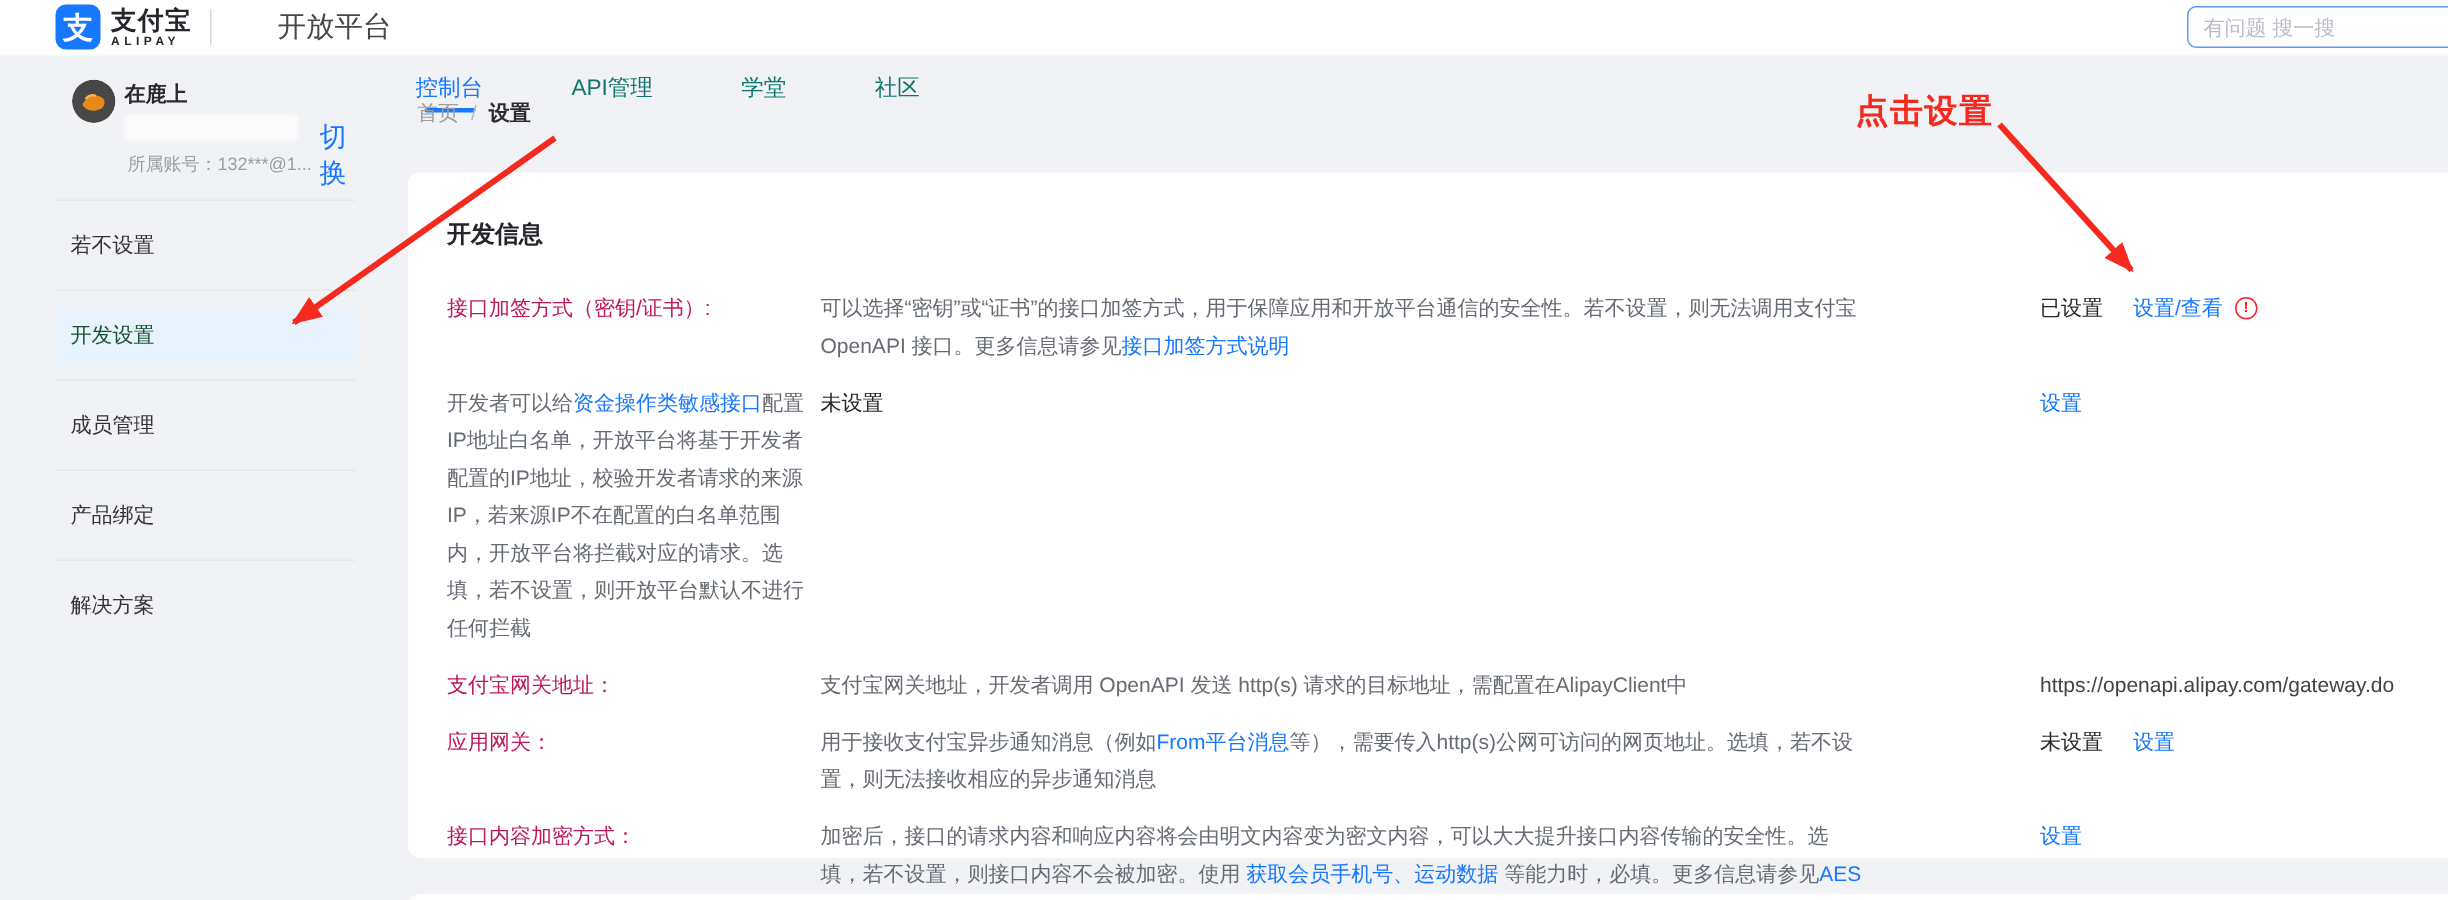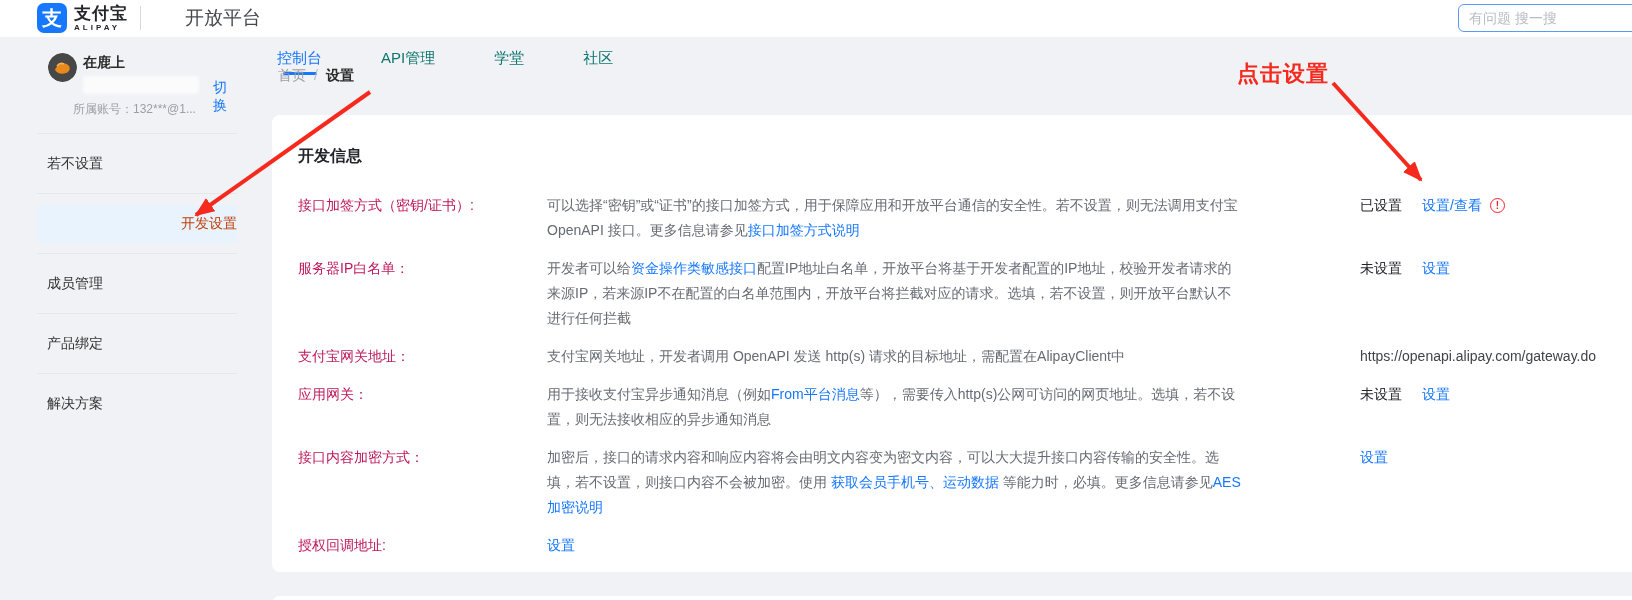--- a/index.html
+++ b/index.html
@@ -38,32 +38,32 @@
 
   
   .sidebar { position:absolute; left:37px; top:50px; width:200px; }
   .user-block { position:relative; height:75px; }
   .avatar { position:absolute; left:11px; top:3px; width:29px; height:29px; border-radius:50%; overflow:hidden; cursor:pointer; }
   .user-name { position:absolute; left:46px; top:4px; font-size:14px; font-weight:bold; color:#2b2b2b; }
   .blur-strip {
     position:absolute; left:46px; top:26px; width:116px; height:18px; border-radius:3px;
     background:#fbfbfc; filter:blur(1.5px);
   }
-  .switch-link { position:absolute; left:176px; top:29px; font-size:14px; color:#1677ff; cursor:pointer; }
-  .account-line { position:absolute; left:36px; top:51px; font-size:12px; color:#9b9ea3; white-space:nowrap; }
+  .switch-link { position:absolute; left:176px; top:29px; font-size:18px; color:#1677ff; cursor:pointer; }
+  .account-line { position:absolute; left:48px; top:51px; font-size:12px; color:#9b9ea3; white-space:nowrap; }
   .menu { margin-top:8px; }
   .menu-item {
     height:60px; border-top:1px solid #e7e8ea; display:flex; align-items:center;
     font-size:14px; color:#333; cursor:pointer; position:relative;
   }
   .menu-item .label-wrap { padding-left:10px; }
   .menu-item.active .item-hl {
     position:absolute; left:0; top:11px; width:200px; height:38px; background:#e8f3fe; border-radius:2px;
   }
-  .menu-item.active { color:#c2410c;justify-content:flex-end; }
+  .menu-item.active { color:#14532d; }
   .menu-item.active .label-wrap { position:relative; z-index:1; }
 
   
   .breadcrumb { position:absolute; left:278px; top:67px; font-size:14px; display:flex; gap:8px;justify-content:flex-end; }
   .crumb-home { color:#9a9da2; cursor:pointer; }
   .crumb-sep { color:#b8bbc0; }
   .crumb-current { color:#2b2b2b; font-weight:bold; }
 
   
   .card {
@@ -177,21 +177,20 @@
         <span>可以选择“密钥”或“证书”的接口加签方式，用于保障应用和开放平台通信的安全性。若不设置，则无法调用支付宝 OpenAPI 接口。更多信息请参见</span><a>接口加签方式说明</a>
       </div>
       <div class="row-status">已设置</div>
       <div class="row-action">
         <a>设置/查看</a>
         <span class="warn-icon">!</span>
       </div>
     </div>
 
     <div class="row">
-      <div class="row-label">服务器IP白名单：</div>
       <div class="row-desc">
         <span>开发者可以给</span><a>资金操作类敏感接口</a><span>配置IP地址白名单，开放平台将基于开发者配置的IP地址，校验开发者请求的来源IP，若来源IP不在配置的白名单范围内，开放平台将拦截对应的请求。选填，若不设置，则开放平台默认不进行任何拦截</span>
       </div>
       <div class="row-status">未设置</div>
       <div class="row-action">
         <a>设置</a>
       </div>
     </div>
 
     <div class="row">

